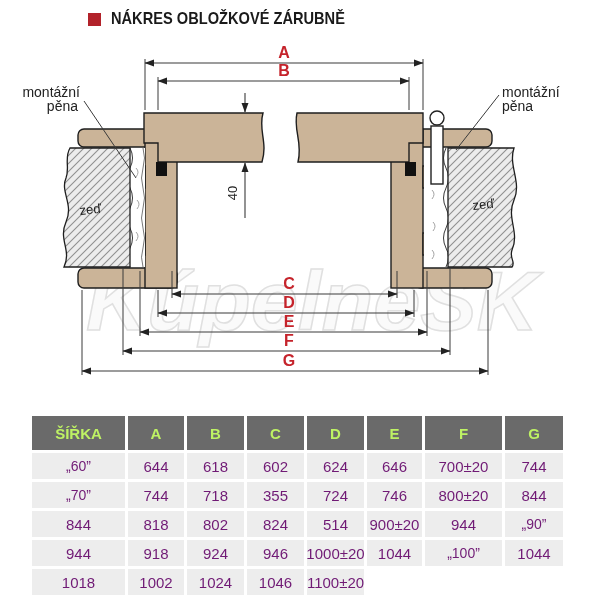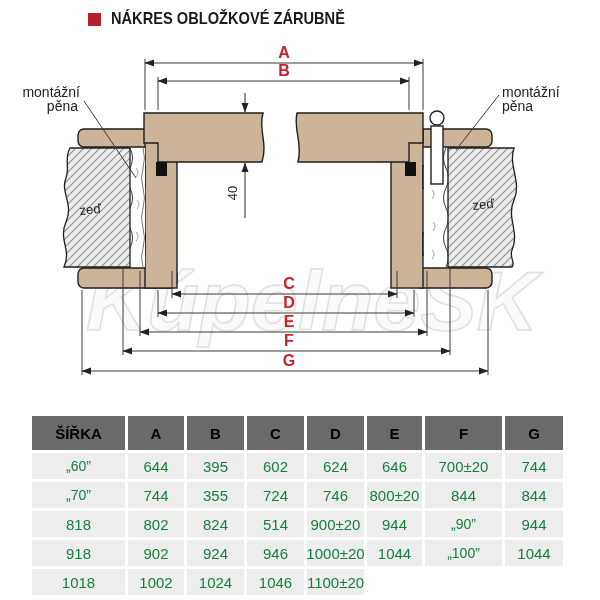--- a/index.html
+++ b/index.html
@@ -10,23 +10,23 @@
   #title-bullet{width:13px;height:13px;flex:0 0 13px;}
   #title-text{font-size:17px;font-weight:bold;color:#1a1a1a;letter-spacing:0px;
               transform:scaleX(.86);transform-origin:left center;white-space:nowrap;}
   
   #diag{position:absolute;left:0;top:0;}
   
   #dims-table{position:absolute;left:32px;top:416px;display:grid;
               grid-template-columns:93px 56px 57px 57px 57px 55px 77px 58px;
               grid-auto-rows:auto;gap:3px;}
   .th{height:34px;display:flex;align-items:center;justify-content:center;
-      color:#000000;font-weight:bold;font-size:15px;}
+      color:#bef264;font-weight:bold;font-size:15px;}
   .td{height:26px;display:flex;align-items:center;justify-content:center;
-      color:#15803d;font-size:15px;}
+      color:#701a75;font-size:15px;}
   .td.first{font-size:14px;}
   text{font-family:"Liberation Sans",sans-serif;}
 </style>
 </head>
 <body>
 
 <div id="stage">
 
   <div id="titlebar">
     <div id="title-bullet" style="background:#b2222a"></div>
@@ -143,47 +143,47 @@
     <div class="th" style="background:#6a6a6a">A</div>
     <div class="th" style="background:#6a6a6a">B</div>
     <div class="th" style="background:#6a6a6a">C</div>
     <div class="th" style="background:#6a6a6a">D</div>
     <div class="th" style="background:#6a6a6a">E</div>
     <div class="th" style="background:#6a6a6a">F</div>
     <div class="th" style="background:#6a6a6a">G</div>
 
     <div class="td first" style="background:#ededed">„60”</div>
     <div class="td" style="background:#ededed">644</div>
-    <div class="td" style="background:#ededed">395</div>
+    <div class="td" style="background:#ededed">618</div>
     <div class="td" style="background:#ededed">602</div>
     <div class="td" style="background:#ededed">624</div>
     <div class="td" style="background:#ededed">646</div>
     <div class="td" style="background:#ededed">700±20</div>
     <div class="td" style="background:#ededed">744</div>
 
     <div class="td first" style="background:#ededed">„70”</div>
     <div class="td" style="background:#ededed">744</div>
+    <div class="td" style="background:#ededed">718</div>
     <div class="td" style="background:#ededed">355</div>
     <div class="td" style="background:#ededed">724</div>
     <div class="td" style="background:#ededed">746</div>
     <div class="td" style="background:#ededed">800±20</div>
     <div class="td" style="background:#ededed">844</div>
 
     <div class="td" style="background:#ededed">844</div>
     <div class="td" style="background:#ededed">818</div>
     <div class="td" style="background:#ededed">802</div>
     <div class="td" style="background:#ededed">824</div>
     <div class="td" style="background:#ededed">514</div>
     <div class="td" style="background:#ededed">900±20</div>
     <div class="td" style="background:#ededed">944</div>
 
     <div class="td first" style="background:#ededed">„90”</div>
     <div class="td" style="background:#ededed">944</div>
     <div class="td" style="background:#ededed">918</div>
-    <div class="td" style="background:#ededed">902</div>
     <div class="td" style="background:#ededed">924</div>
     <div class="td" style="background:#ededed">946</div>
     <div class="td" style="background:#ededed">1000±20</div>
     <div class="td" style="background:#ededed">1044</div>
 
     <div class="td first" style="background:#ededed">„100”</div>
     <div class="td" style="background:#ededed">1044</div>
     <div class="td" style="background:#ededed">1018</div>
     <div class="td" style="background:#ededed">1002</div>
     <div class="td" style="background:#ededed">1024</div>

